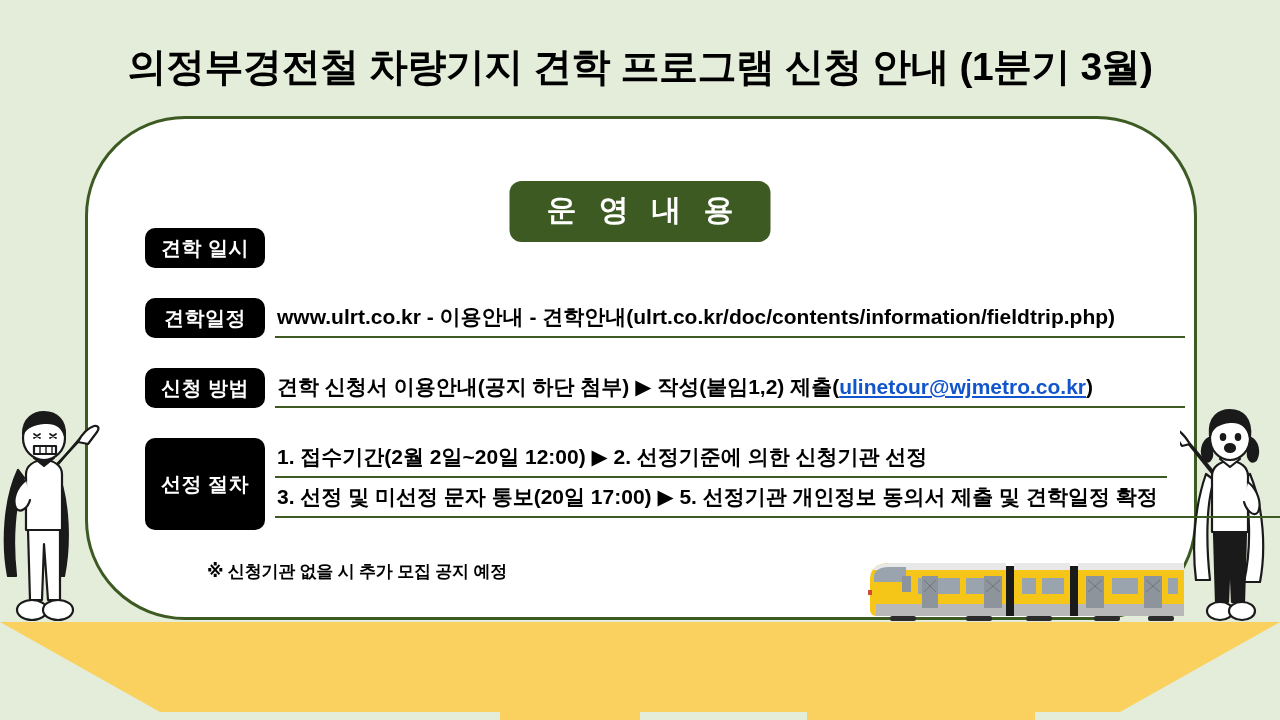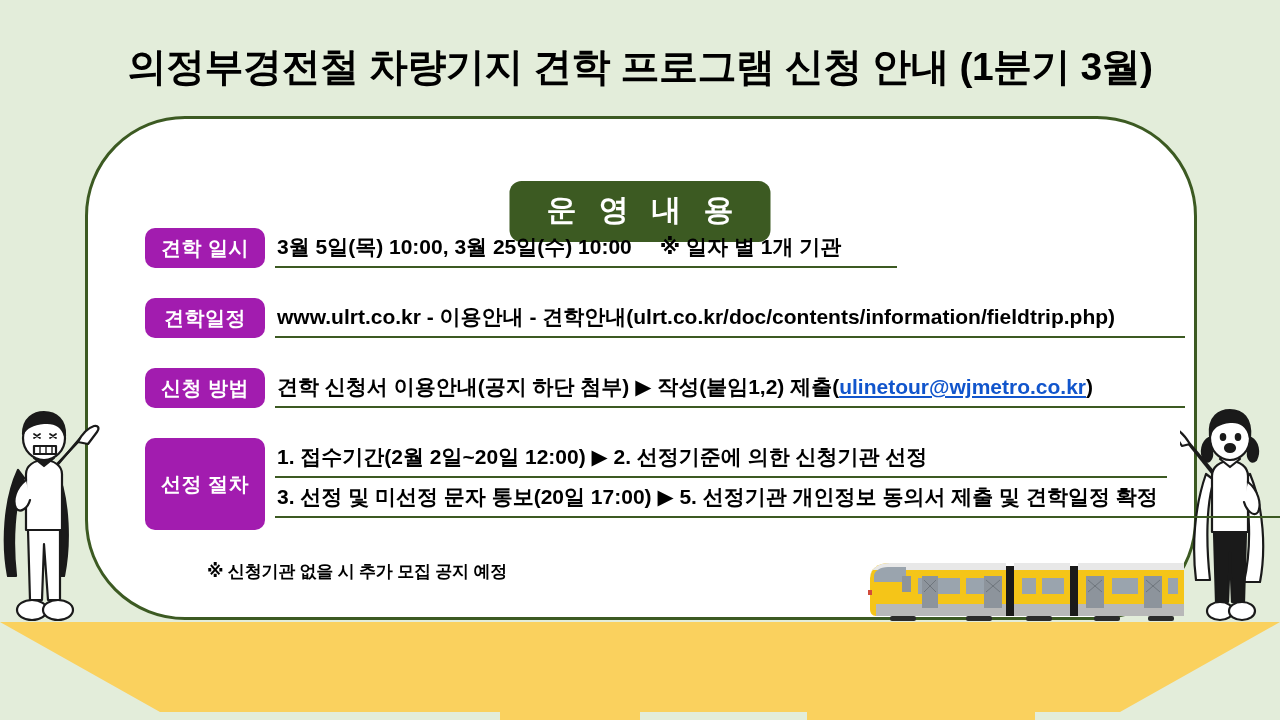--- a/index.html
+++ b/index.html
@@ -82,21 +82,21 @@
     width: 1040px;
     z-index: 6;
   }
   .info-row {
     position: relative;
     display: flex;
     align-items: flex-start;
     margin-bottom: 30px;
   }
   .row-label {
-    background: #a21caf;
+    background: #000000;
     color: #ffffff;
     font-size: 20px;
     font-weight: bold;
     border-radius: 10px;
     display: flex;
     align-items: center;
     justify-content: center;
     box-sizing: border-box;
     flex: 0 0 auto;
     width: 120px;
@@ -192,23 +192,20 @@
 <div class="poster-title">의정부경전철 차량기지 견학 프로그램 신청 안내 (1분기 3월)</div>
 
 <div class="content-card"></div>
 
 <div class="section-badge">운 영 내 용</div>
 
 <div class="rows">
 
   <div class="info-row">
     <div class="row-label">견학 일시</div>
-    <div class="row-body">
-      <div class="row-text narrow"><span>3월 5일(목) 10:00, 3월 25일(수) 10:00</span><span class="spacer"></span><span>※ 일자 별 1개 기관</span></div>
-    </div>
   </div>
 
   <div class="info-row">
     <div class="row-label">견학일정</div>
     <div class="row-body">
       <div class="row-text full">www.ulrt.co.kr - 이용안내 - 견학안내(ulrt.co.kr/doc/contents/information/fieldtrip.php)</div>
     </div>
   </div>
 
   <div class="info-row">

